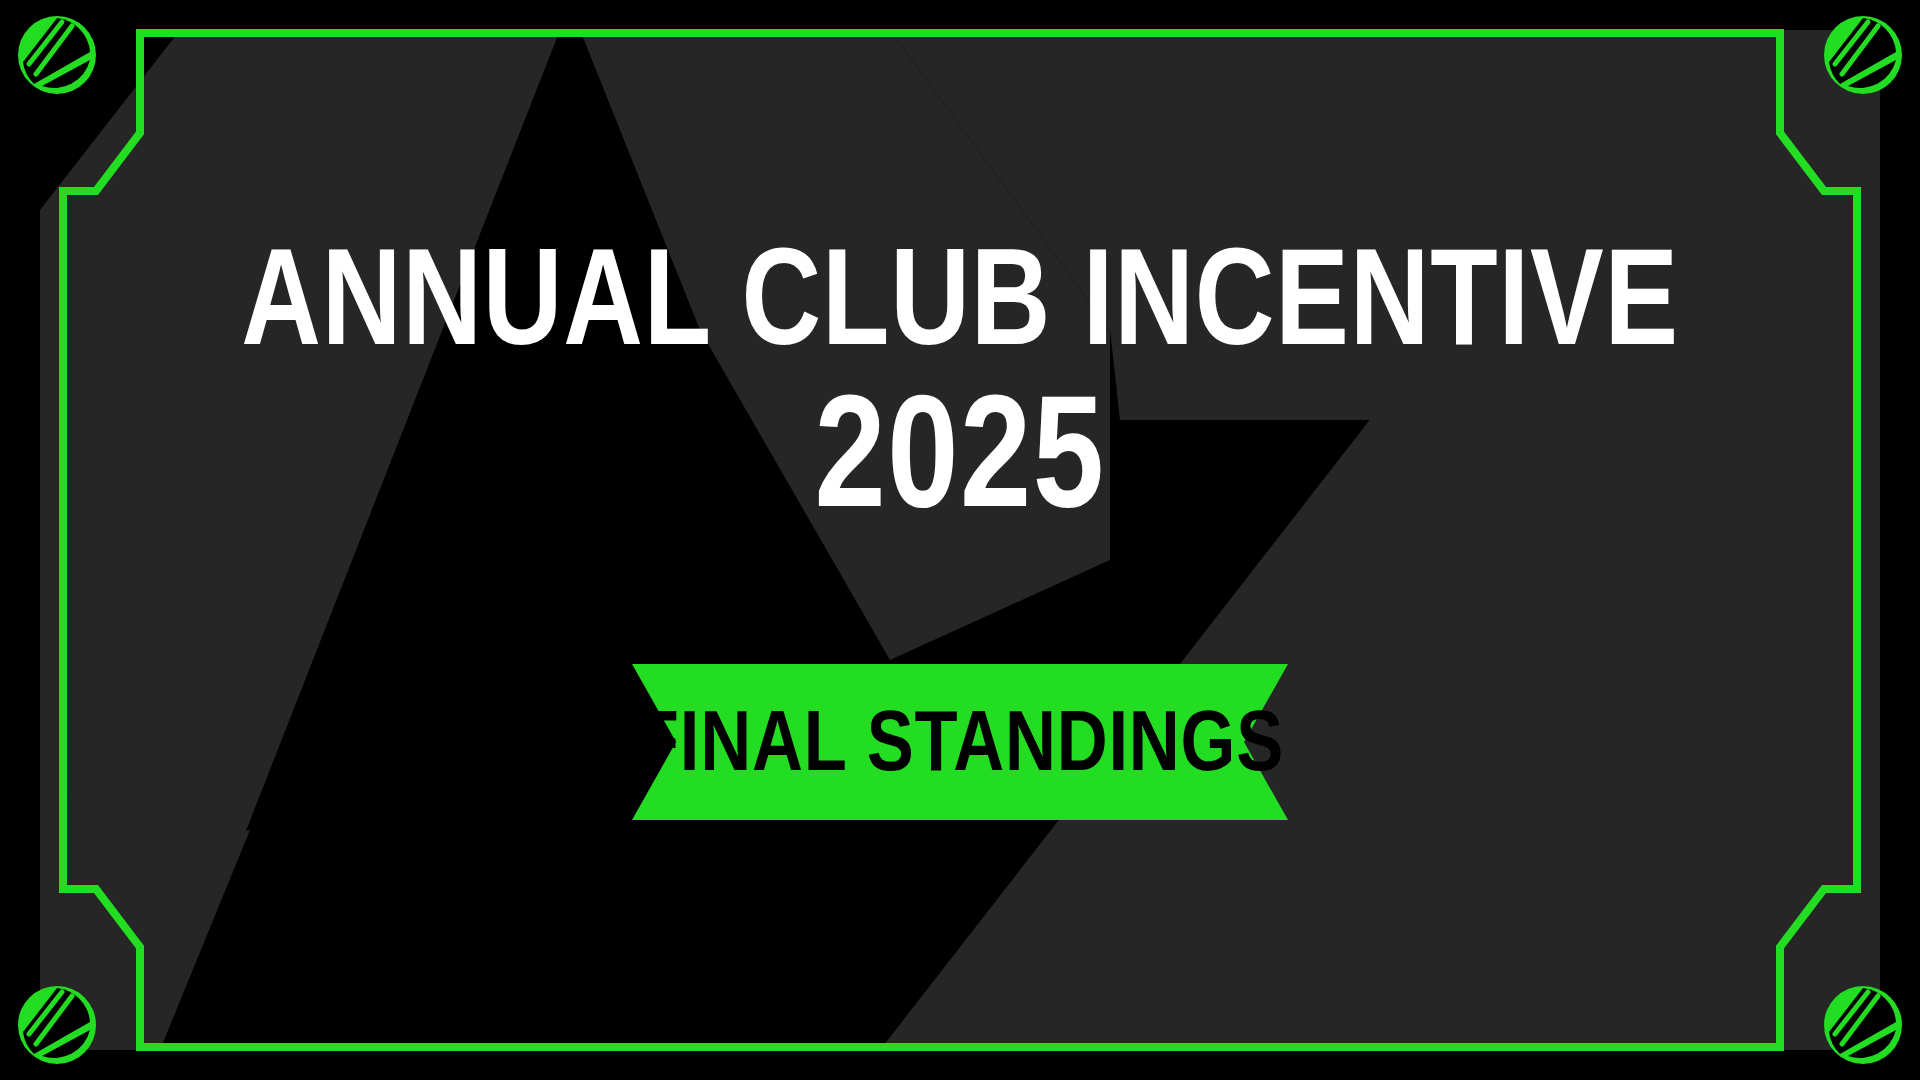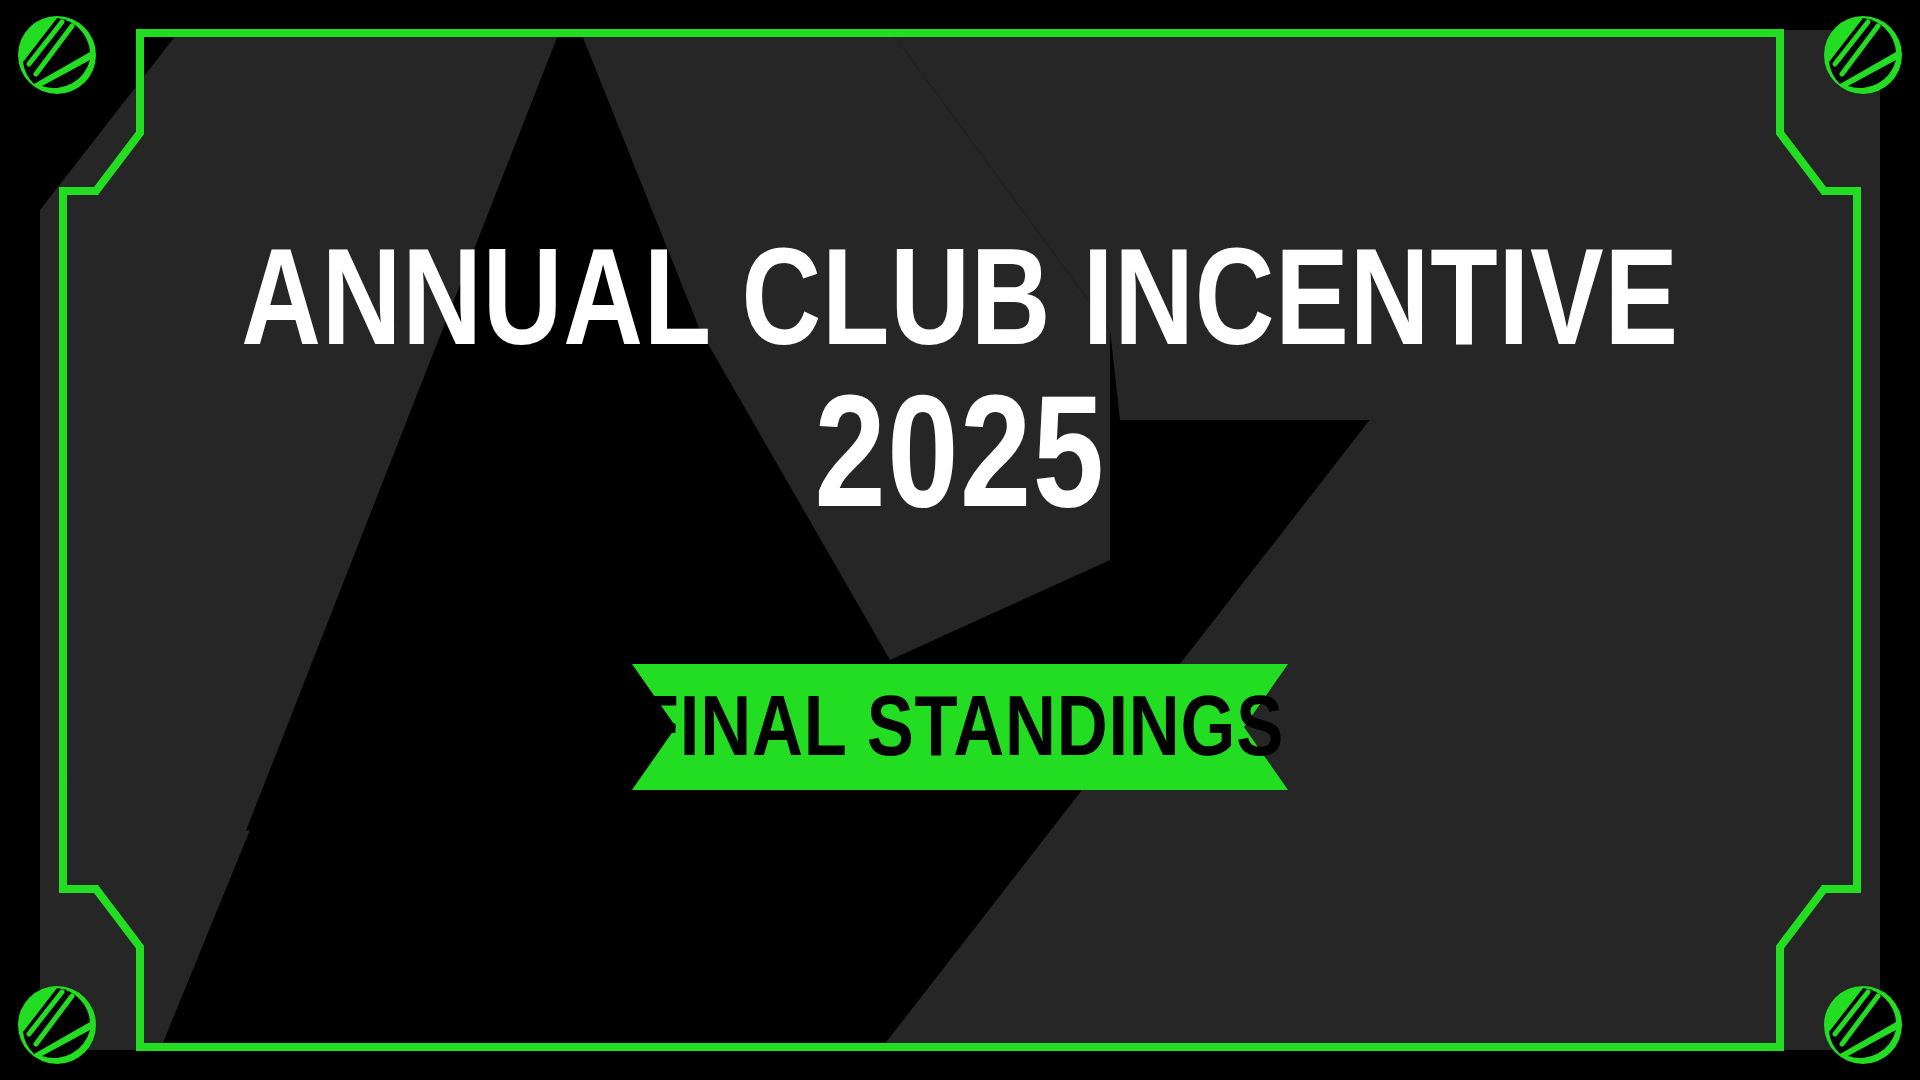--- a/index.html
+++ b/index.html
@@ -94,21 +94,21 @@
     margin-top: 14px;
   }
 
   
   #banner {
     position: absolute;
     left: 50%;
     top: 664px;
     transform: translateX(-50%);
     width: 656px;
-    height: 126px;
+    height: 156px;
   }
   #banner-shape {
     position: absolute;
     inset: 0;
     width: 100%;
     height: 100%;
   }
   #banner-label {
     position: absolute;
     inset: 0;

